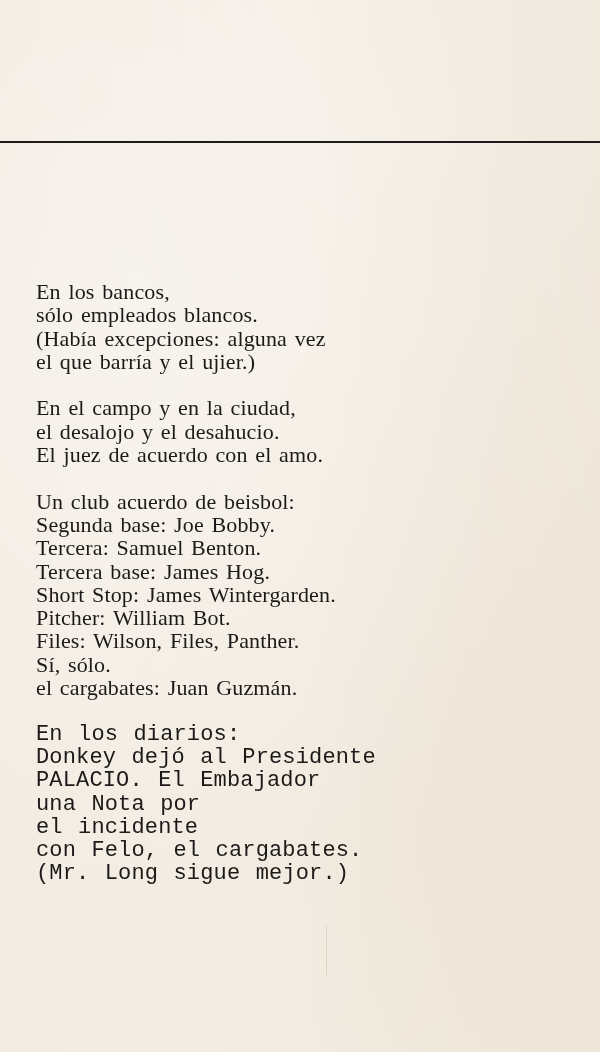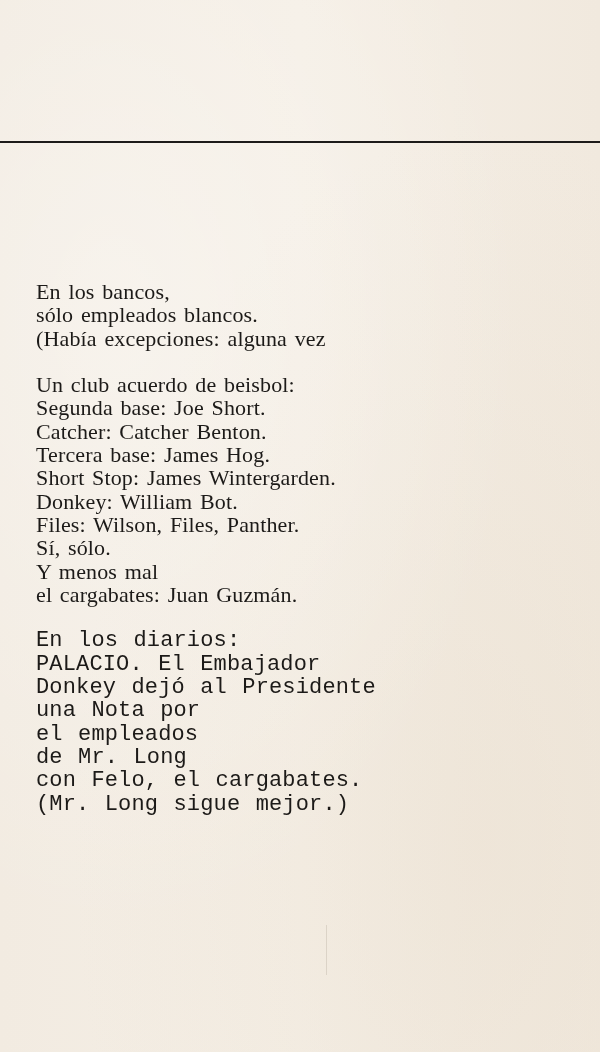--- a/index.html
+++ b/index.html
@@ -78,38 +78,42 @@
 
 <div class="page-rule"></div>
 
 <div class="bleed" aria-hidden="true"></div>
 
 <div class="poem">
   <div class="stanza">
     <span class="line">En los bancos,</span>
     <span class="line">sólo empleados blancos.</span>
     <span class="line">(Había excepciones: alguna vez</span>
+    <span class="line">el que barría y el ujier.)</span>
+  </div>
+  <div class="stanza">
+    <span class="line">En el campo y en la ciudad,</span>
+    <span class="line">el desalojo y el desahucio.</span>
+    <span class="line">El juez de acuerdo con el amo.</span>
   </div>
   <div class="stanza">
     <span class="line">Un club acuerdo de beisbol:</span>
-    <span class="line">Segunda base:  Joe Short.</span>
-    <span class="line">Catcher:  Catcher Benton.</span>
+    <span class="line">Segunda base:  Joe Bobby.</span>
+    <span class="line">Tercera:  Samuel Benton.</span>
     <span class="line">Tercera base:  James Hog.</span>
     <span class="line">Short Stop: James Wintergarden.</span>
-    <span class="line">Donkey:  William Bot.</span>
+    <span class="line">Pitcher:  William Bot.</span>
     <span class="line">Files:  Wilson, Files, Panther.</span>
     <span class="line">Sí, sólo.</span>
-    <span class="line">Y menos mal</span>
     <span class="line">el cargabates:  Juan Guzmán.</span>
   </div>
   <div class="stanza">
     <span class="line">En los diarios:</span>
+    <span class="line">Donkey dejó al Presidente</span>
     <span class="line">PALACIO.  El Embajador</span>
-    <span class="line">Donkey dejó al Presidente</span>
     <span class="line">una Nota por</span>
-    <span class="line">el empleados</span>
-    <span class="line">de Mr. Long</span>
+    <span class="line">el incidente</span>
     <span class="line">con Felo, el cargabates.</span>
     <span class="line">(Mr. Long sigue mejor.)</span>
   </div>
 </div>
 
 <div class="gutter-mark"></div>
 
 </body></html>

